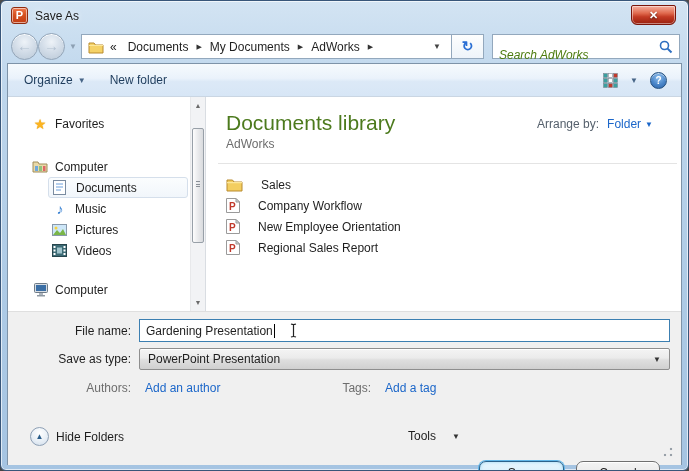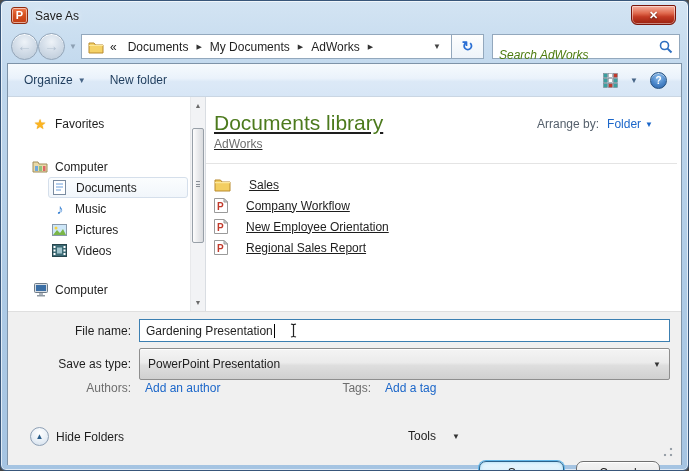--- a/index.html
+++ b/index.html
@@ -112,21 +112,21 @@
   .sb-thumb {
     position:absolute; left:1px; right:1px; top:31px; height:115px;
     border:1px solid #98a0a8; border-radius:2px;
     background:linear-gradient(90deg,#fdfdfd,#e9eaec 50%,#d9dbde);
   }
   .sb-grip { position:absolute; left:3px; right:3px; top:52px; height:6px;
     border-top:1px solid #8a9097; border-bottom:1px solid #8a9097;
     background:linear-gradient(180deg,transparent 2px,#8a9097 2px,#8a9097 3px,transparent 3px); }
 
   
-  .main { flex:1; border-left:1px solid #d9dde2; position:relative; padding:14px 0 0 8px;text-decoration:underline; }
+  .main { flex:1; border-left:1px solid #d9dde2; position:relative; padding:14px 0 0 20px; }
   .lib-title { font-size:21px; color:#4c7a1d; letter-spacing:0; }
   .lib-sub { color:#6d6d6d; margin-top:2px; }
   .arrange { position:absolute; right:28px; top:20px; display:flex; gap:8px; align-items:center; }
   .arrange-label { color:#55606c; }
   .arrange-value { color:#1b66c9; display:flex; align-items:center; gap:4px; }
   .arrange-dd { font-size:8px; color:#1b66c9; }
   .main-divider { border-top:1px solid #e4e4e4; margin:12px 4px 0 -8px; }
   .file-list { margin-top:10px; }
   .file-row { display:flex; align-items:center; gap:18px; height:21px; }
 
@@ -138,21 +138,21 @@
   .f-label { width:124px; text-align:right; padding-right:8px; flex:none; }
   .row-filename { top:7px; }
   .filename-input {
     flex:1; height:23px; background:#fff; border:1px solid #3c7fb1;
     display:flex; align-items:center; padding:0 6px; position:relative;
   }
   .caret { width:1px; height:14px; background:#000; margin-left:1px; }
   .ibeam { margin-left:14px; }
   .row-savetype { top:36px; }
   .combo {
-    flex:1; height:32px; border:1px solid #8e8e8e; border-radius:2px;
+    flex:1; height:22px; border:1px solid #8e8e8e; border-radius:2px;
     background:linear-gradient(180deg,#f4f4f4 0%,#ebebeb 45%,#dedede 55%,#d0d0d0 100%);
     display:flex; align-items:center; padding:0 8px;
     box-shadow: inset 0 1px 0 #fff;
     gap: 28px;
   }
   .combo-dd { margin-left:auto; font-size:8px; color:#333; }
   .row-meta { top:69px; color:#6d6d6d; }
   .meta-label { width:124px; text-align:right; padding-right:8px; flex:none; }
   .meta-label.tags { width:auto; margin-left:122px; }
   .link { color:#1b66c9; margin-left:6px; }

